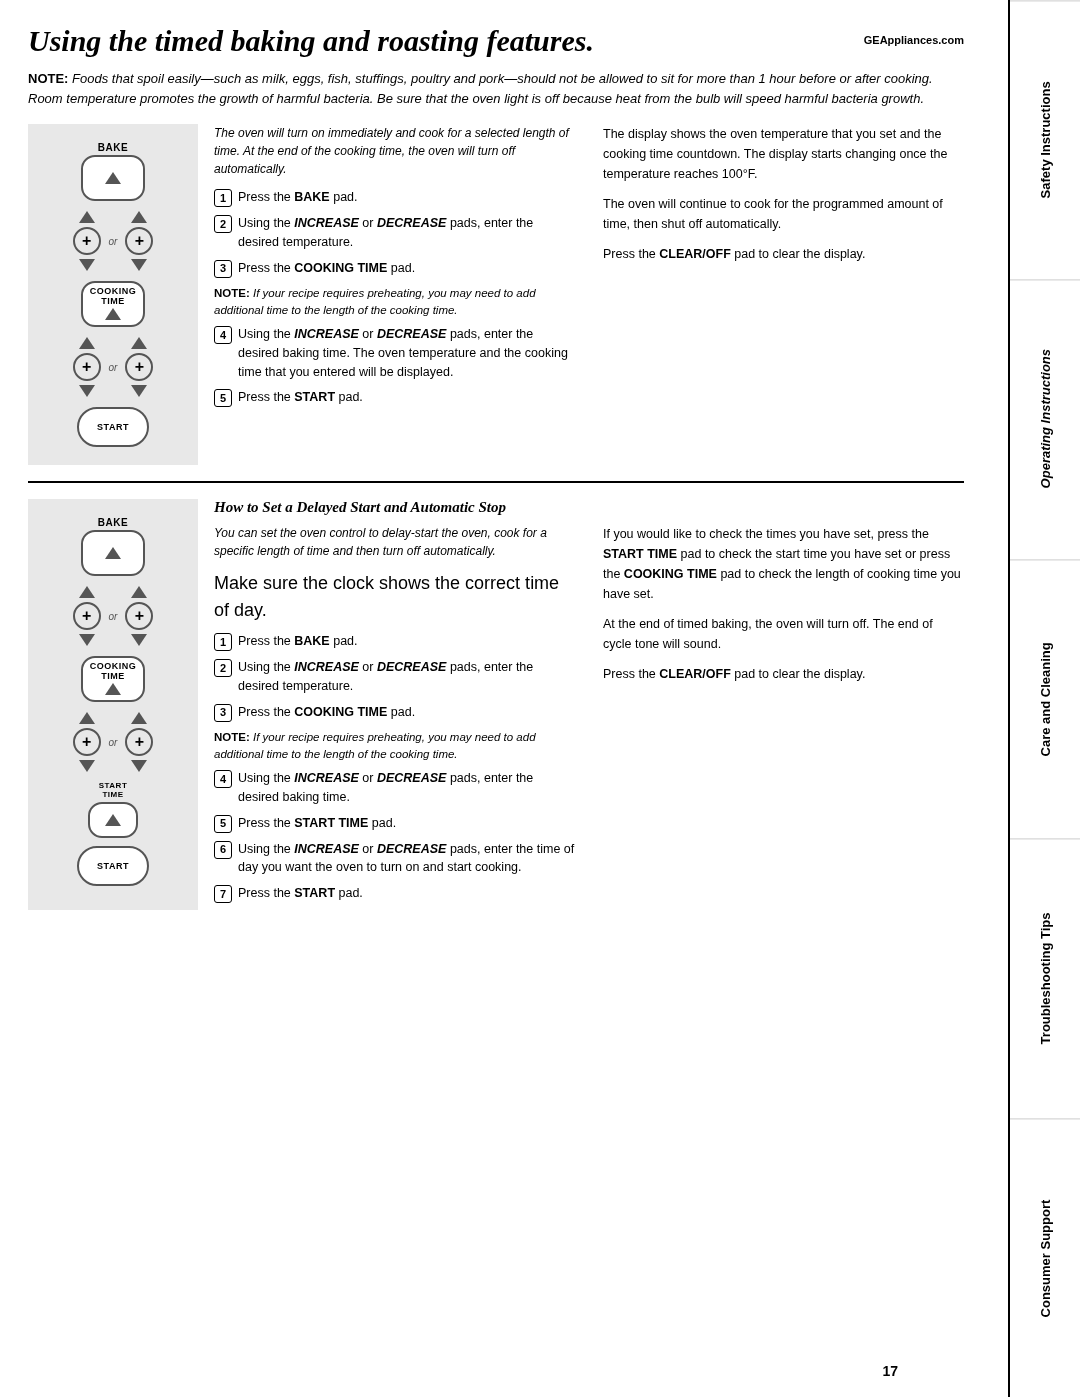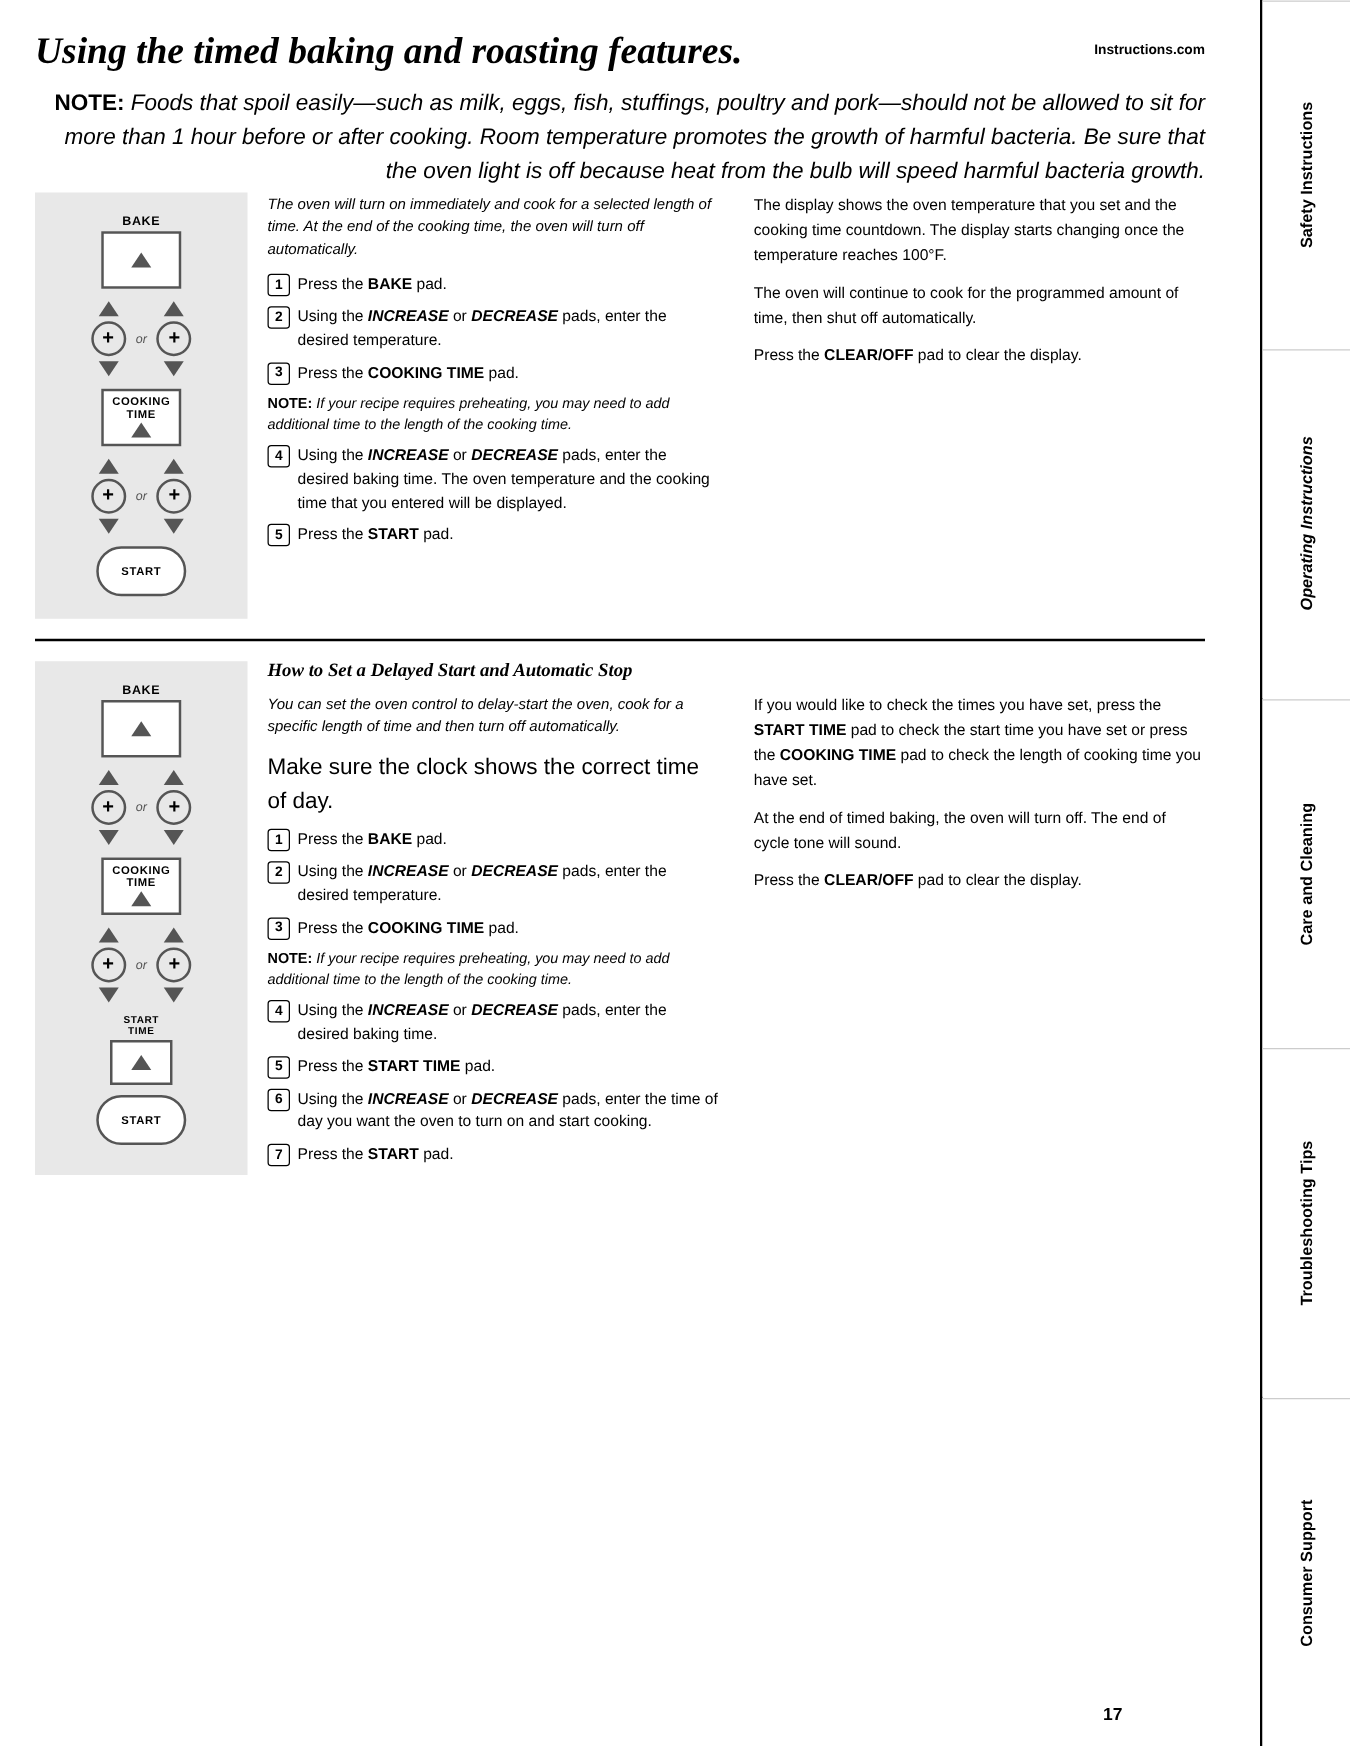--- a/index.html
+++ b/index.html
@@ -73,25 +73,24 @@
     }
     .website {
       font-size: 11px;
       font-weight: bold;
       white-space: nowrap;
       margin-top: 10px;
     }
 
     
     .note-block {
-      font-size: 18px;
+      font-size: 13px;
       font-style: italic;
       line-height: 1.5;
-      margin-bottom: 4px;
-      text-align: right;
+      margin-bottom: 16px;
     }
     .note-block strong {
       font-style: normal;
       font-weight: bold;
     }
 
     
     .section-divider {
       border: none;
       border-top: 2px solid #000;
@@ -130,21 +129,21 @@
     .btn-label-top {
       font-size: 10px;
       font-weight: bold;
       text-align: center;
       letter-spacing: 0.5px;
     }
     .btn-box {
       width: 64px;
       height: 46px;
       border: 2px solid #555;
-      border-radius: 0;
+      border-radius: 14px;
       display: flex;
       align-items: center;
       justify-content: center;
       background: #fff;
       position: relative;
     }
     .btn-box.start-btn {
       width: 72px;
       height: 40px;
       border-radius: 20px;
@@ -318,21 +317,21 @@
   </div>
   <div class="sidebar-section consumer">
     <span>Consumer Support</span>
   </div>
 </div>
 
 <div class="main-content">
 
   <div class="title-row">
     <div class="page-title">Using the timed baking and roasting features.</div>
-    <div class="website">Instructions.com</div>
+    <div class="website">GEAppliances.com</div>
   </div>
 
   <div class="note-block">
     <strong>NOTE:</strong> <span>Foods that spoil easily—such as milk, eggs, fish, stuffings, poultry and pork—should not be allowed to sit for more than 1 hour before or after cooking. Room temperature promotes the growth of harmful bacteria. Be sure that the oven light is off because heat from the bulb will speed harmful bacteria growth.</span>
   </div>
 
   <div class="section-top">
 
     <div class="diagram-area">
 

